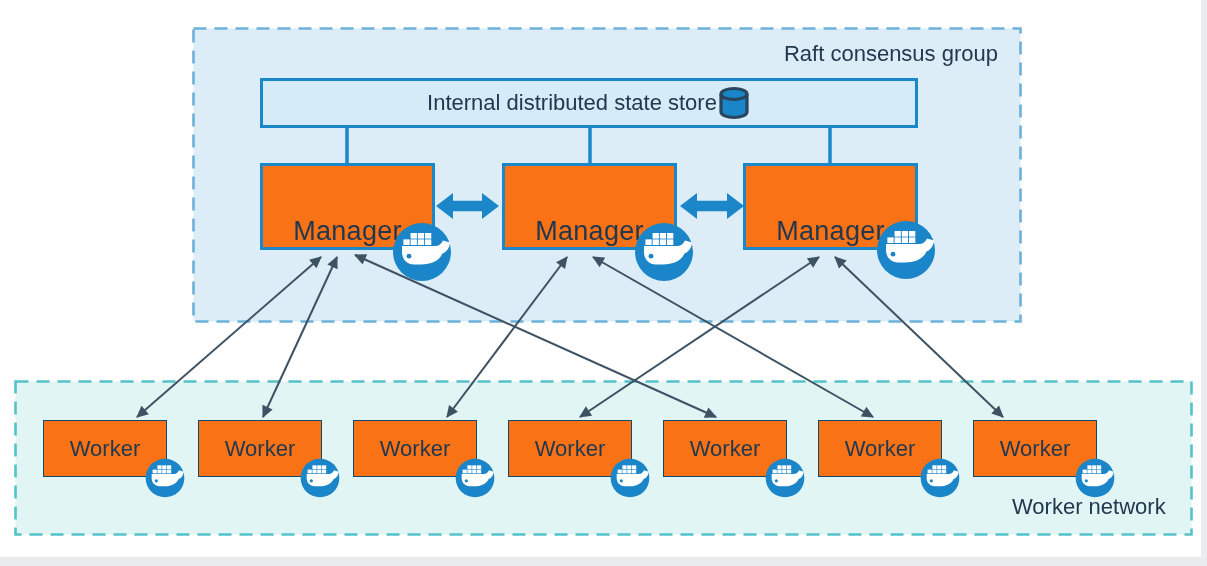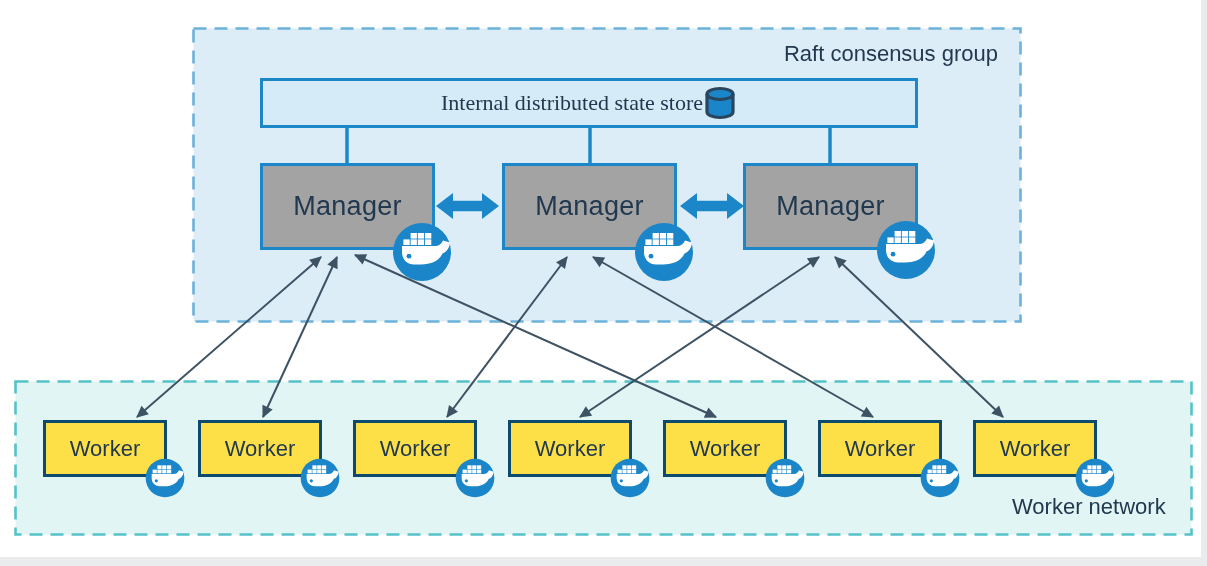--- a/index.html
+++ b/index.html
@@ -3,30 +3,30 @@
 <meta charset="utf-8">
 <style>
   html,body{margin:0;padding:0;background:#fff;}
   #canvas{
     position:relative;width:1207px;height:566px;background:#ffffff;overflow:hidden;
     font-family:"Liberation Sans", sans-serif;color:#21384f;
   }
   #edge-layer{position:absolute;left:0;top:0;width:1207px;height:566px;}
   .box{position:absolute;display:flex;align-items:center;justify-content:center;box-sizing:border-box;}
   .manager-box{
-    width:175px;height:87px;top:163px;background:#a3a3a3;border:3px solid #1b87c9;
-    font-size:27px;letter-spacing:.3px;
+    width:175px;height:87px;top:163px;background:#f97316;border:3px solid #1b87c9;
+    font-size:27px;letter-spacing:.3px;align-items:flex-end;
   }
   .worker-box{
-    width:124px;height:57px;top:420px;background:#fde047;border:3px solid #0c4a6e;
+    width:124px;height:57px;top:420px;background:#f97316;border:1px solid #0c4a6e;
     font-size:22px;
   }
   .store-bar{
     left:260px;top:78px;width:658px;height:50px;background:#d6ebf8;border:3px solid #1b87c9;
-    font-size:22px;font-family:Liberation Serif, serif;
+    font-size:22px;
   }
   .group-label{position:absolute;font-size:22px;color:#21384f;white-space:nowrap;}
   #raft-label{left:700px;top:41px;width:298px;text-align:right;}
   #gossip-label{left:1012px;top:494px;width:178px;text-align:left;}
   .docker{position:absolute;pointer-events:none;}
   .edge-strip{position:absolute;background:#e9ebec;}
   #strip-bottom{left:0;top:557px;width:1207px;height:9px;}
   #strip-right{left:1201px;top:0;width:6px;height:566px;}
 </style>
 </head>

